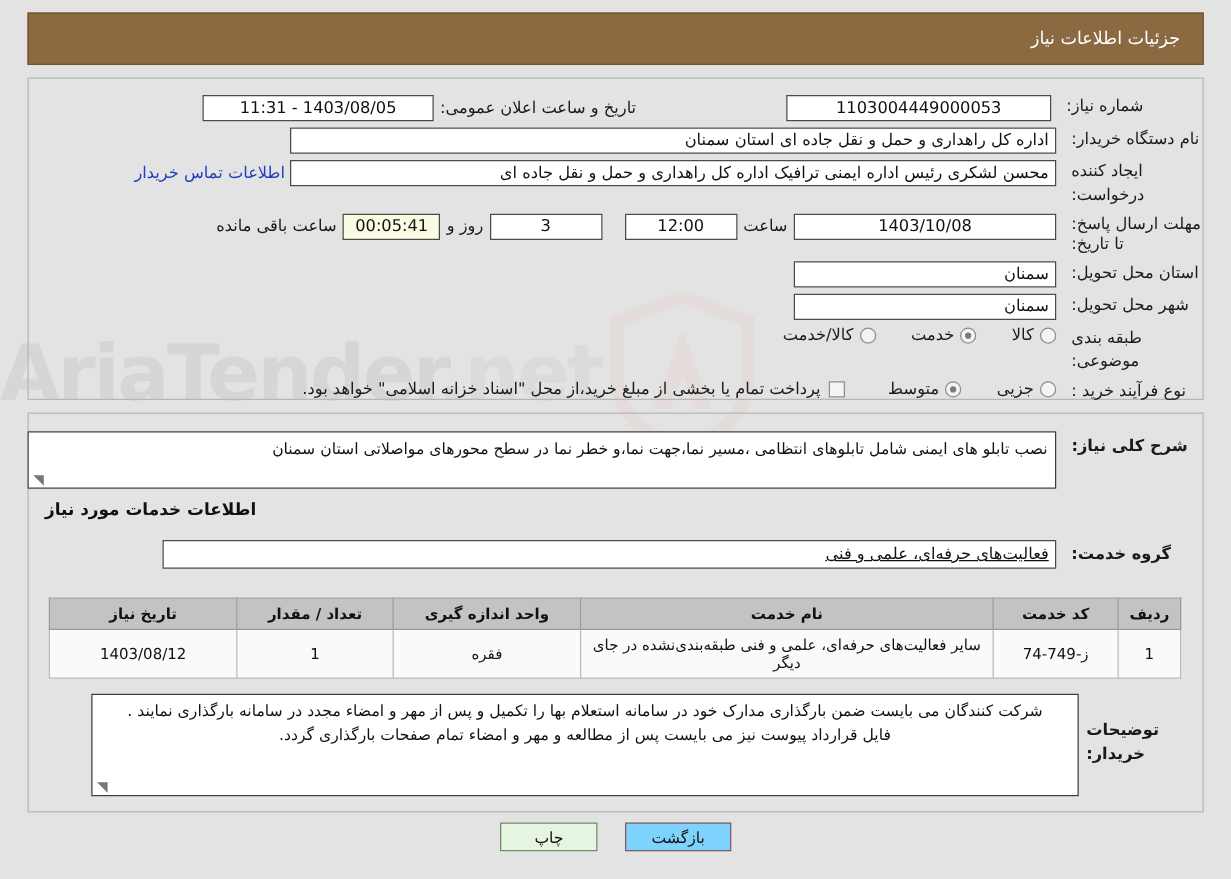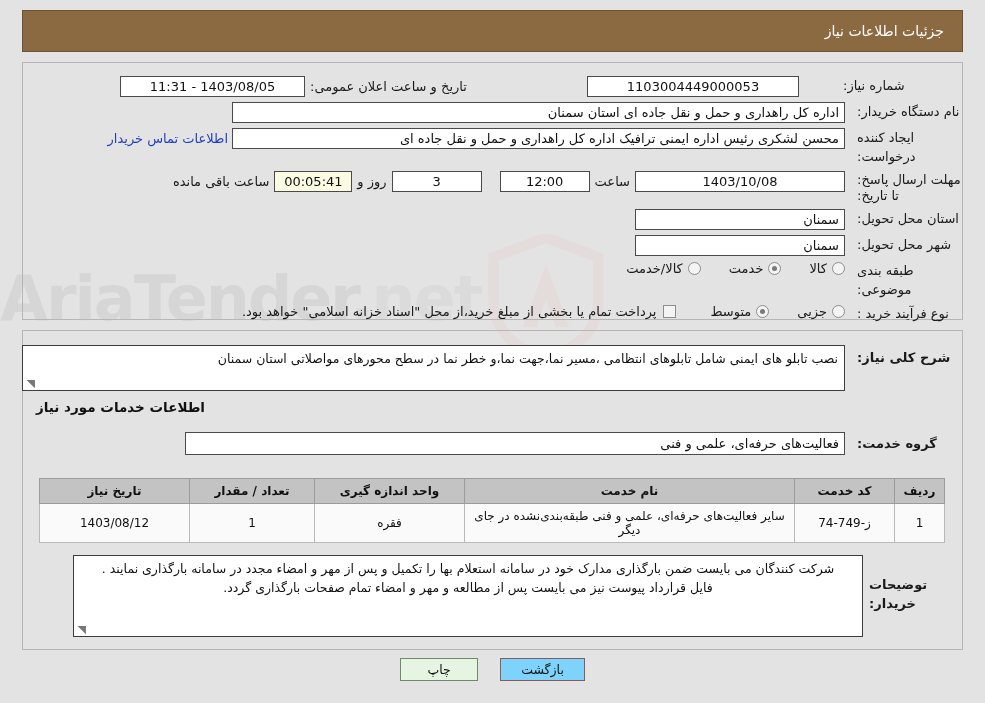--- a/index.html
+++ b/index.html
@@ -151,21 +151,21 @@
     <span class="t">جزئیات اطلاعات نیاز</span>
   </div>
 
   <div class="panel" id="panel-top"></div>
   <div class="panel" id="panel-bottom"></div>
 
   <div class="form" style="top:76px; right:22px; width:941px;">
 
     <div class="row">
       <div style="width:941px; display:flex; align-items:flex-start;">
-        <div class="lbl" style="width:132px;margin-left:32px;">شماره نیاز:</div>
+        <div class="lbl" style="width:122px;">شماره نیاز:</div>
         <div class="field" style="width:212px;">1103004449000053</div>
         <div style="width:106px;"></div>
         <div class="mini" style="width:176px; text-align:left;">تاریخ و ساعت اعلان عمومی:</div>
         <div class="field" style="width:185px;">1403/08/05 - 11:31</div>
       </div>
     </div>
 
     <div class="row">
       <div class="lbl" style="width:118px;">نام دستگاه خریدار:</div>
       <div class="field rt" style="width:613px;">اداره کل راهداری و حمل و نقل جاده ای استان سمنان</div>
@@ -245,21 +245,21 @@
       <span class="grip">◥</span>
     </div>
   </div>
 
   <div style="position:absolute; right:780px; top:397px; z-index:4;">
     <span class="sect-title">اطلاعات خدمات مورد نیاز</span>
   </div>
 
   <div style="position:absolute; right:22px; top:432px; width:941px; display:flex; align-items:flex-start; z-index:4;">
     <div class="lbl" style="width:118px; font-weight:bold; padding-top:2px;">گروه خدمت:</div>
-    <div class="field rt" style="width:660px; height:23px;">فعالیت‌های حرفه‌ای، علمی و فنی</div>
+    <div class="field rt" style="width:715px; height:23px;text-decoration:underline;">فعالیت‌های حرفه‌ای، علمی و فنی</div>
   </div>
 
   <div style="position:absolute; right:40px; top:478px; z-index:4;">
     <table class="items" id="items-table" style="width:905px;">
       <colgroup>
         <col style="width:50px">
           <col style="width:100px">
           <col style="width:330px">
         <col style="width:150px">
           <col style="width:125px">

